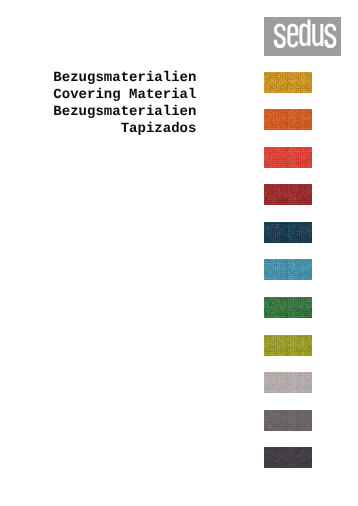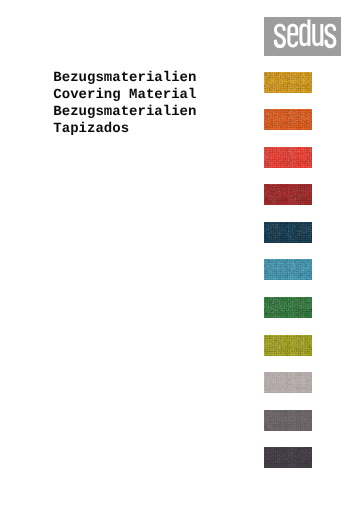--- a/index.html
+++ b/index.html
@@ -45,21 +45,21 @@
         <path d="M60.5 22.85 h2.95 c0 3.15 0.95 4.75 3.05 4.75 c1.85 0 2.85 -1.2 2.85 -3.15 c0 -1.85 -0.85 -2.9 -2.95 -4.05 l-2.2 -1.25 c-2.5 -1.4 -3.65 -3.2 -3.65 -6.2 c0 -3.9 2.2 -6.3 5.8 -6.3 c3.85 0 5.9 2.55 5.9 7 h-2.95 c0 -2.75 -0.9 -4.1 -2.9 -4.1 c-1.8 0 -2.85 1.2 -2.85 3.15 c0 1.8 0.85 2.75 2.85 3.9 l2.2 1.25 c2.6 1.5 3.8 3.4 3.8 6.65 c0 4.1 -2.3 6.65 -6 6.65 c-3.95 0 -6.05 -2.55 -6.05 -7.15 z"></path>
       </g>
       <text id="logo-text-a11y" x="-999" y="-999" font-size="1" fill="#9d9d9e">sedus</text>
     </svg>
   </div>
 
   <div class="titles" id="title-block">
       <div class="title-line" style="color: rgb(12, 12, 12);">Bezugsmaterialien</div>
       <div class="title-line" style="color: rgb(12, 12, 12);">Covering Material</div>
       <div class="title-line" style="color: rgb(12, 12, 12);">Bezugsmaterialien</div>
-      <div class="title-line" style="color: rgb(12, 12, 12);">Tapizados</div>
+      <div class="title-line" style="color: rgb(12, 12, 12); text-align: right;">Tapizados</div>
     </div>
 
   <div class="swatches" id="swatch-column">
       <div class="sw" style="background: rgb(218, 157, 28);">
         <svg class="sw-tex" viewBox="0 0 48 21" preserveAspectRatio="none" xmlns="http://www.w3.org/2000/svg">
           <defs>
             <pattern id="weave0" width="2.18" height="2.12" patternUnits="userSpaceOnUse">
               <rect x="0" y="0" width="1.09" height="1.06" fill="#e3af41"></rect>
               <rect x="1.09" y="1.06" width="1.09" height="1.06" fill="#b48114"></rect>
               <rect x="1.09" y="0" width="1.09" height="1.06" fill="#da9d1c"></rect>

